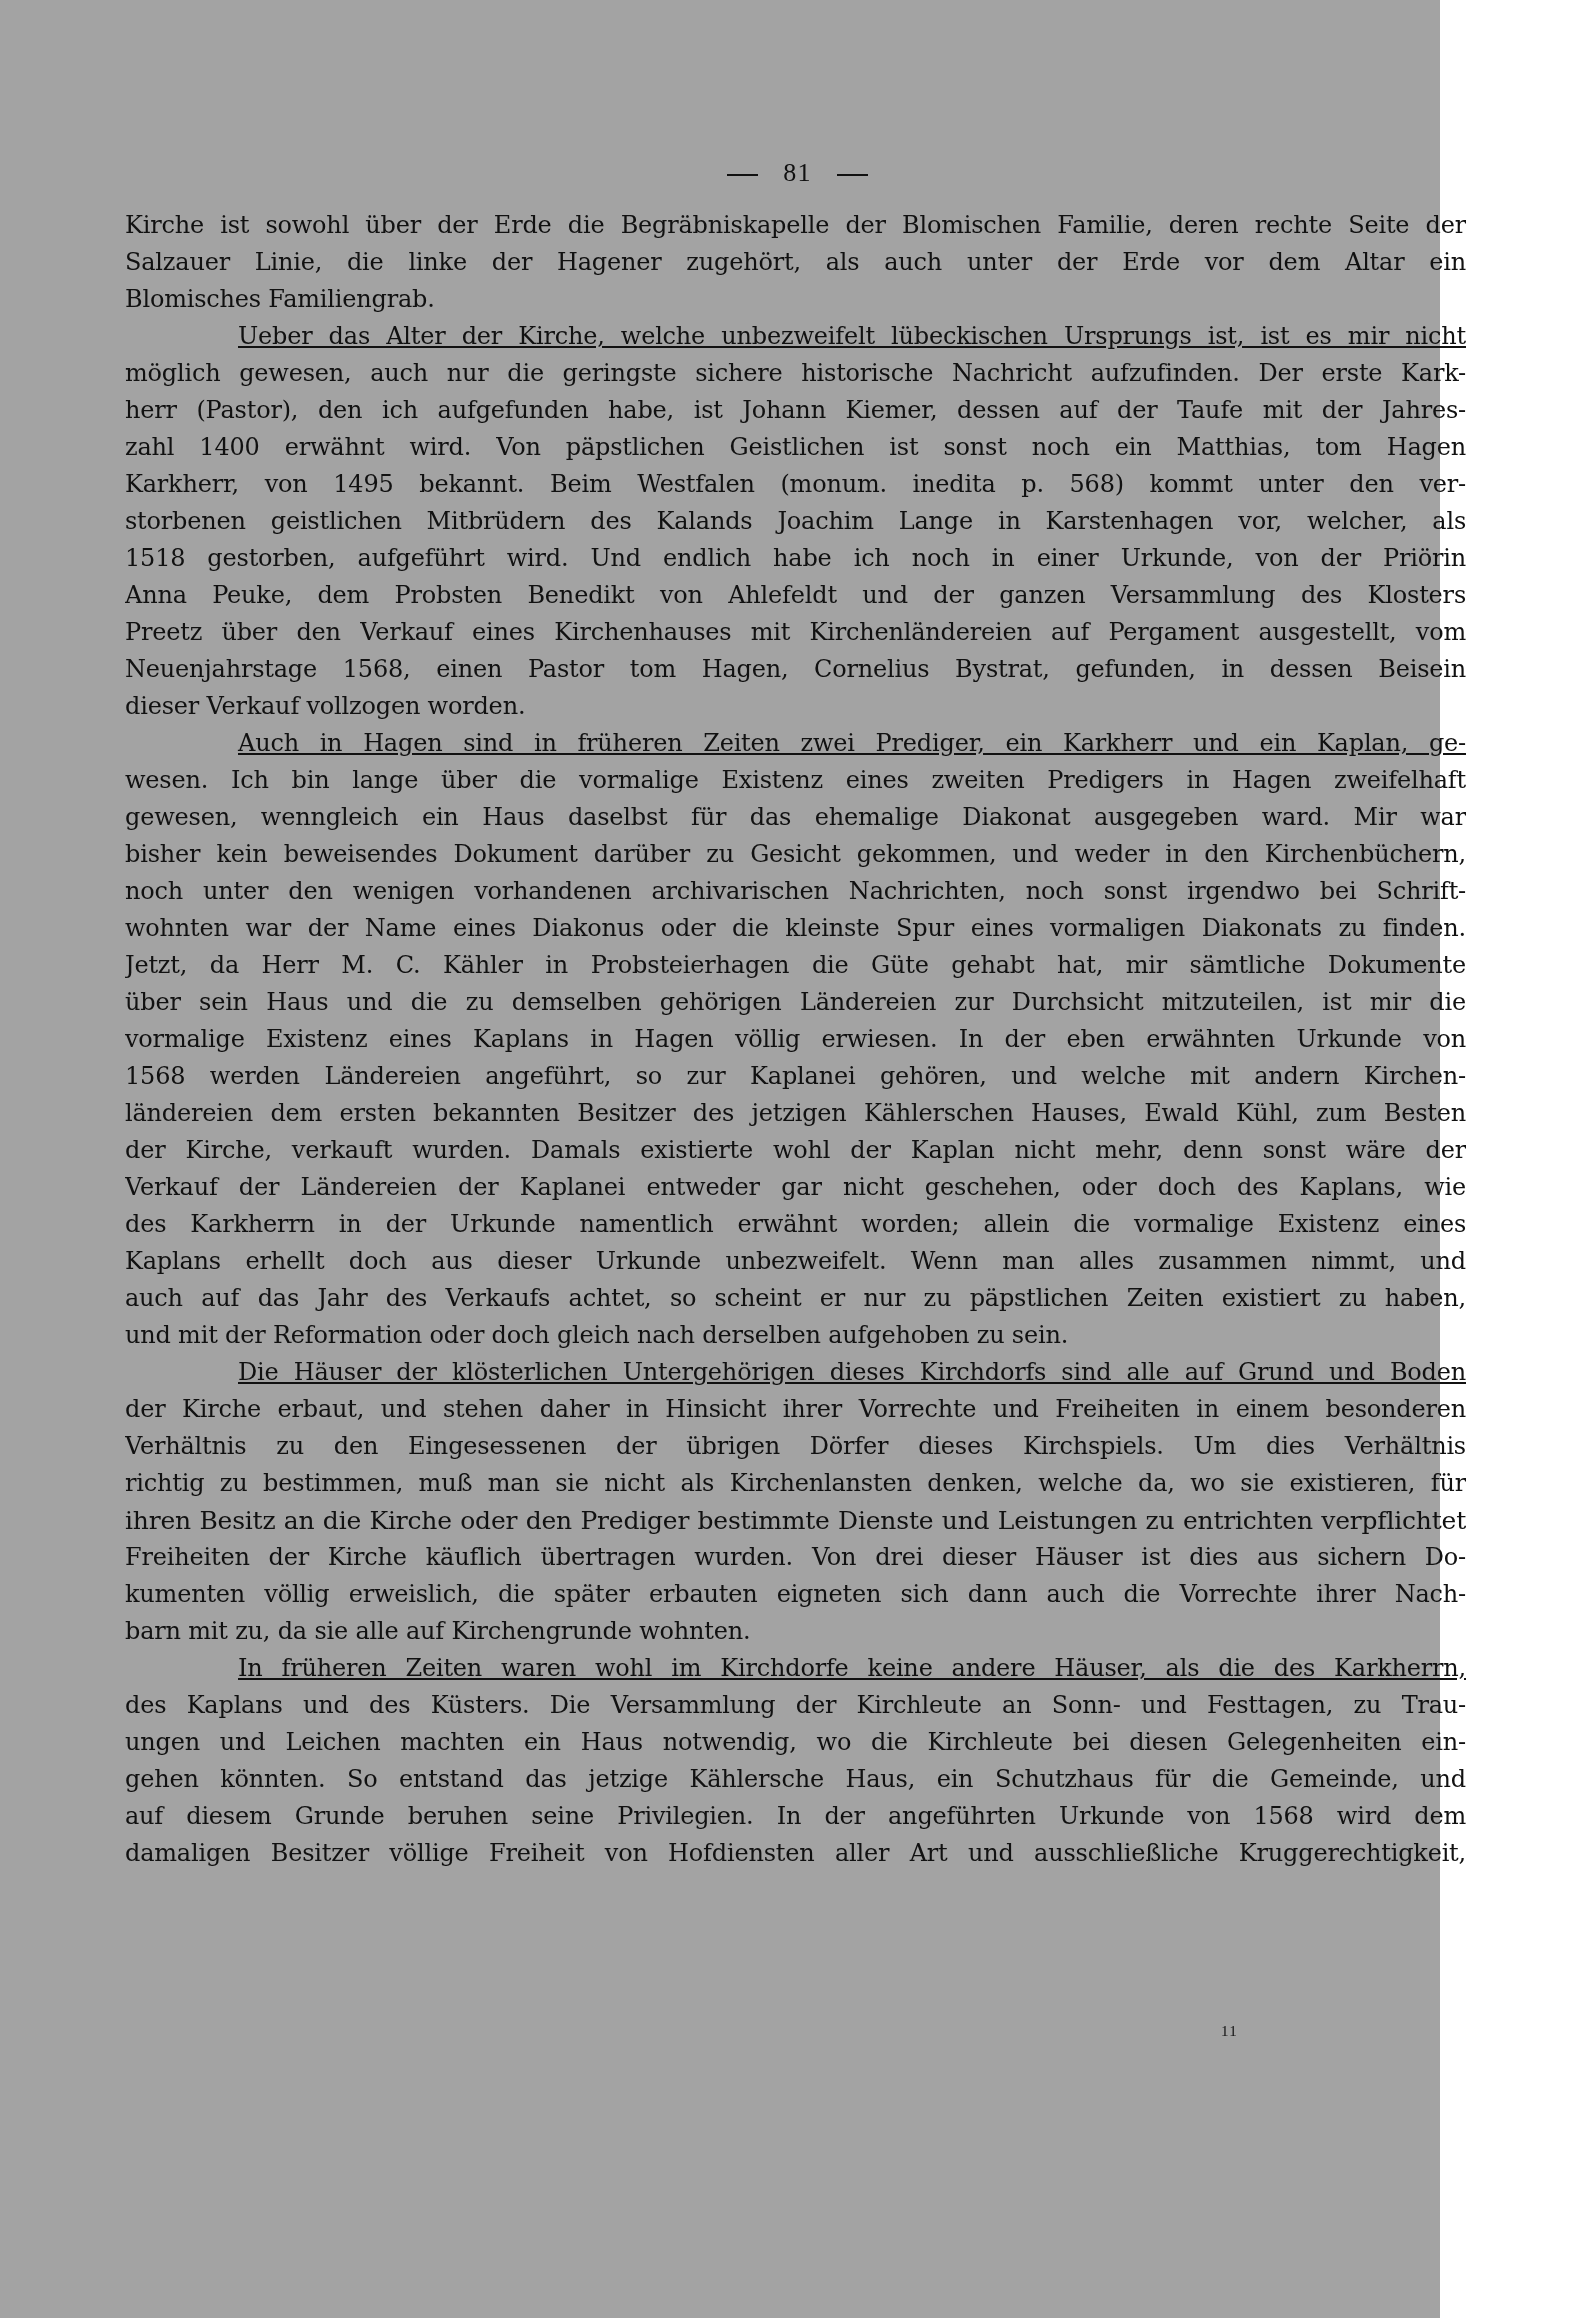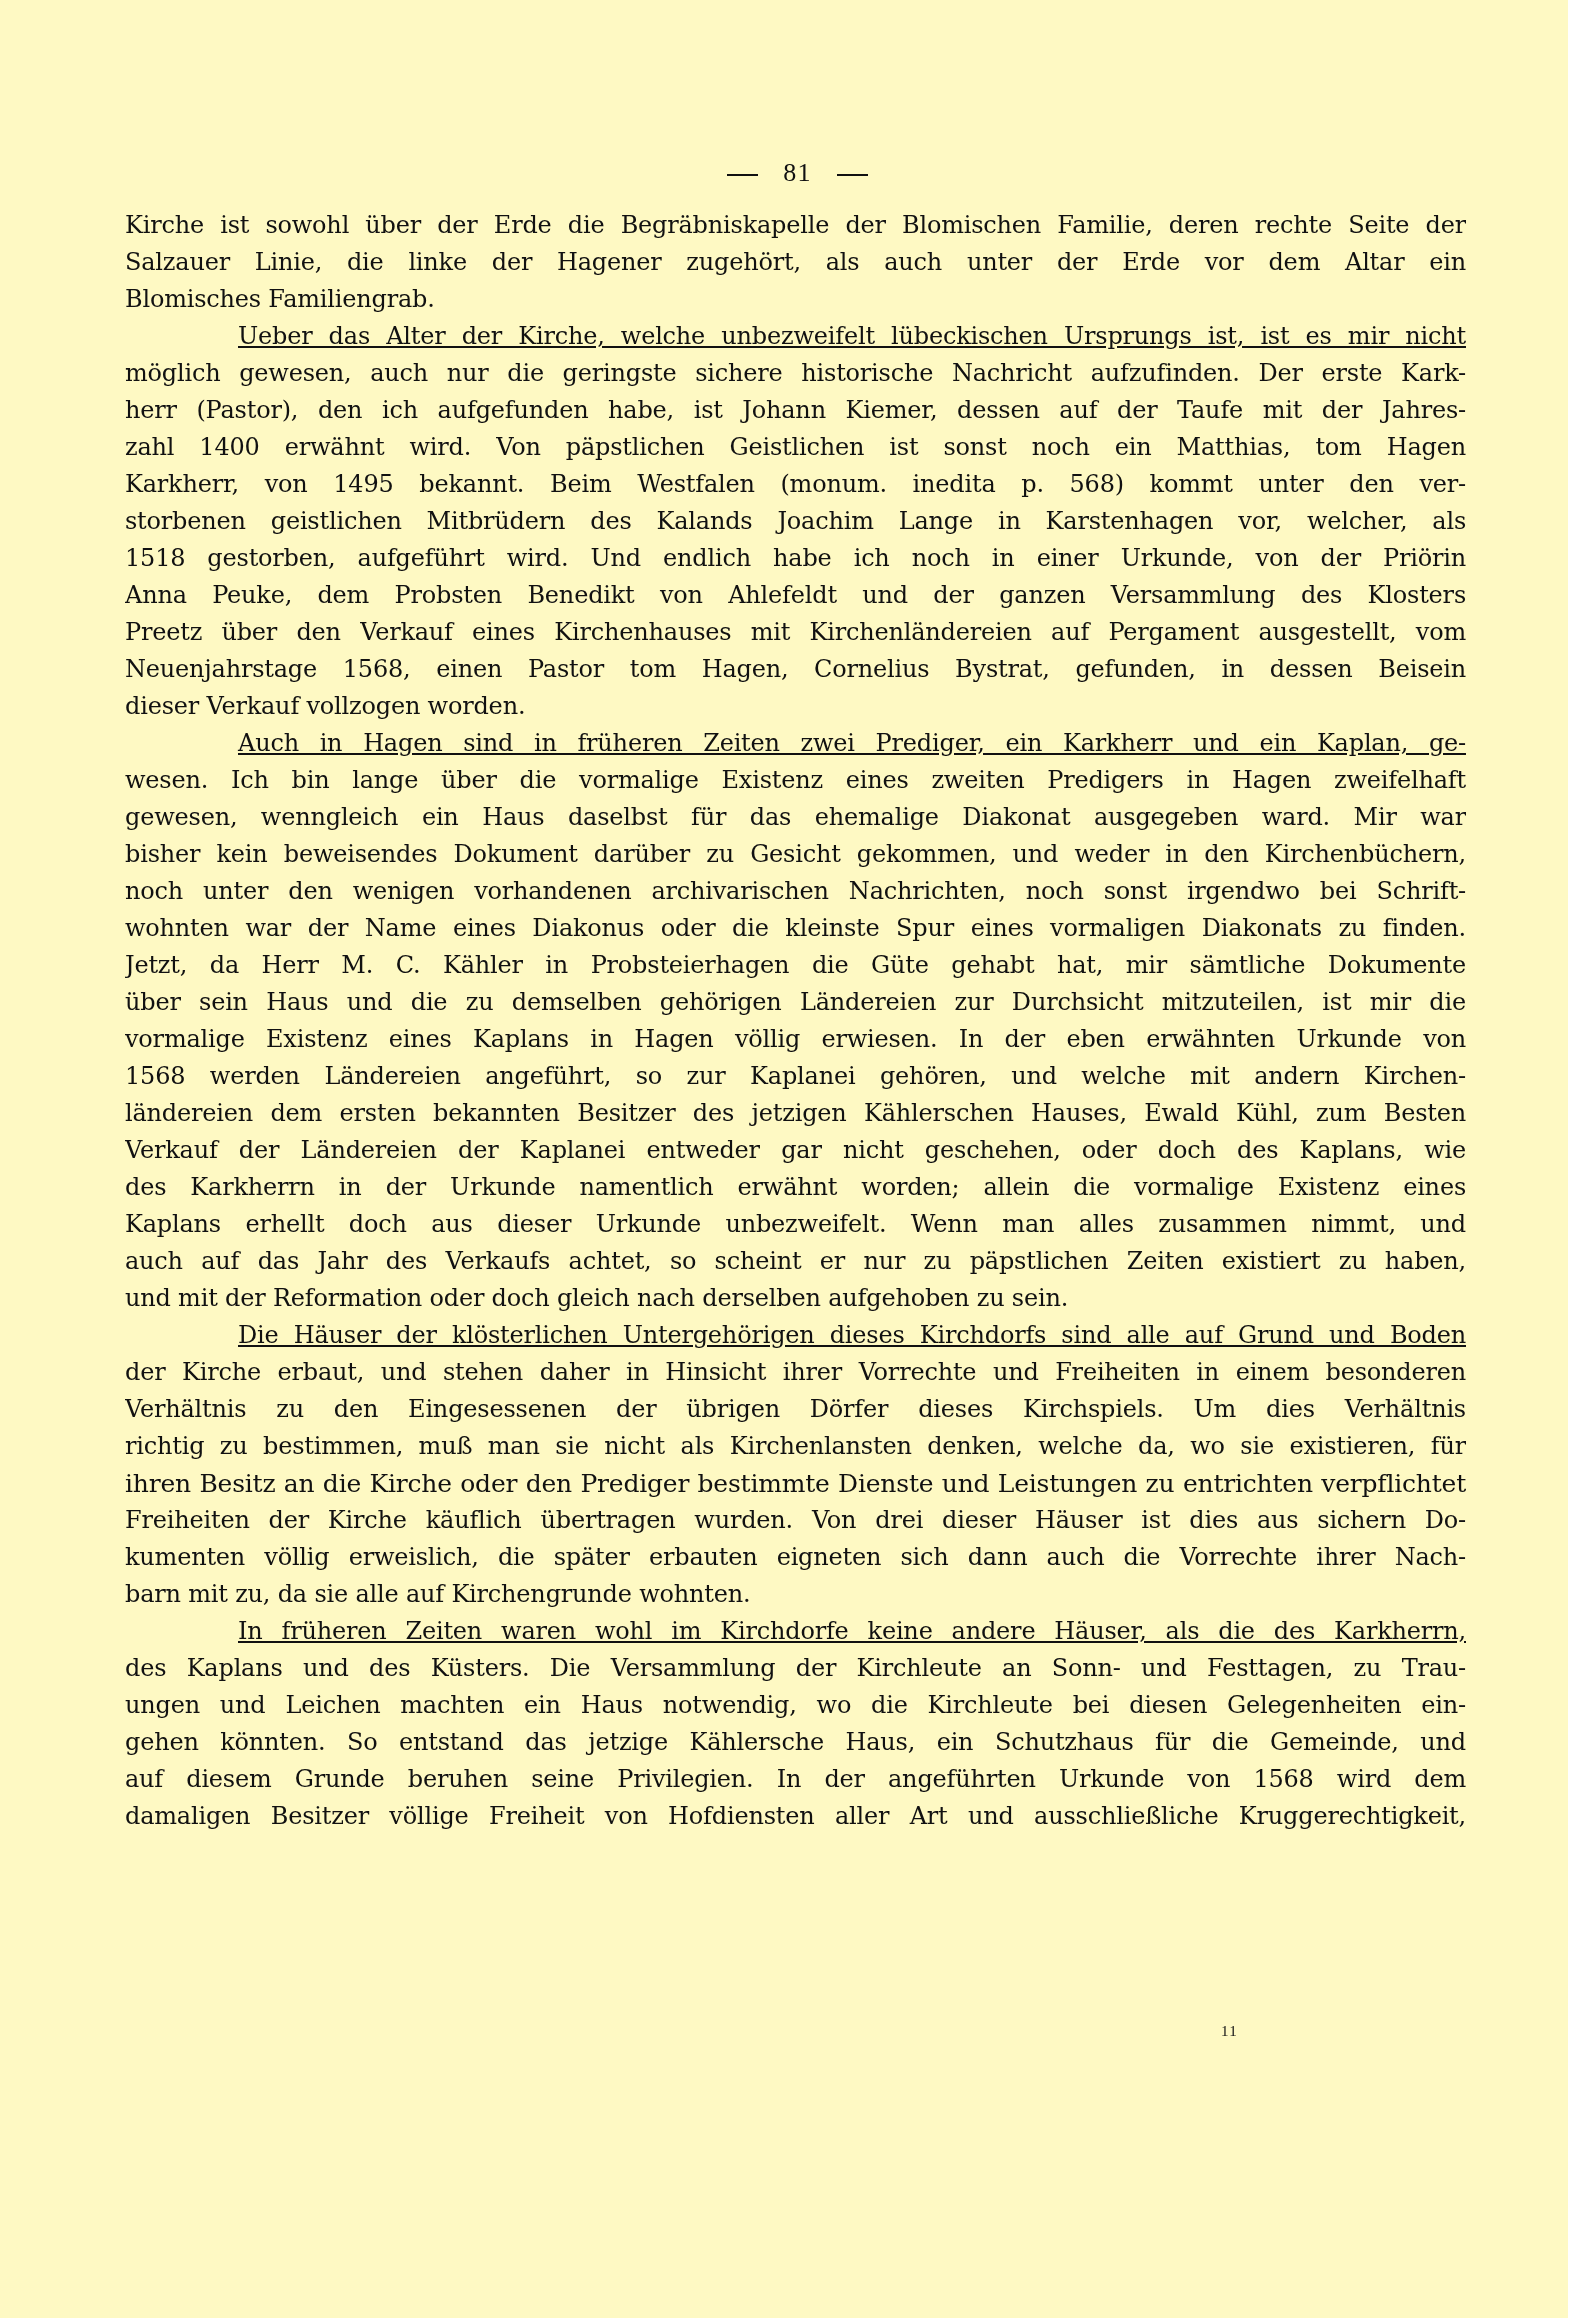--- a/index.html
+++ b/index.html
@@ -1,19 +1,19 @@
 <!DOCTYPE html>
 <html style="font-size:10px"><head>
 <meta charset="utf-8">
 <style>
   html, body { margin: 0; padding: 0; background: #ffffff; }
   body { width: 1595px; height: 2319px; position: relative; overflow: hidden; }
   .page {
-    position: absolute; left: 0; top: 0; width: 1568px; height: 2319px;
-    background: #fef9c3; color: #111111;
+    position: absolute; left: 0; top: 0; width: 1440px; height: 2319px;
+    background: #a3a3a3; color: #111111;
     font-family: "DejaVu Serif", "Liberation Serif", serif;
   }
   .header {
     position: absolute; left: 0; width: 1595px; top: 154px; height: 38px;
     text-align: center; font-size: 26px; line-height: 38px;
     font-family: "Liberation Serif", serif; letter-spacing: 1.3px;
   }
   .header .dash { display: inline-block; width: 31px; height: 1.9px; background: #111; vertical-align: middle; margin: 0 25px; }
   .body-text {
     position: absolute; left: 125px; top: 207px; width: 1341px;
@@ -64,20 +64,21 @@
         <span class="line">wesen. Ich bin lange über die vormalige Existenz eines zweiten Predigers in Hagen zweifelhaft</span>
         <span class="line">gewesen, wenngleich ein Haus daselbst für das ehemalige Diakonat ausgegeben ward. Mir war</span>
         <span class="line">bisher kein beweisendes Dokument darüber zu Gesicht gekommen, und weder in den Kirchenbüchern,</span>
         <span class="line">noch unter den wenigen vorhandenen archivarischen Nachrichten, noch sonst irgendwo bei Schrift-</span>
         <span class="line">wohnten war der Name eines Diakonus oder die kleinste Spur eines vormaligen Diakonats zu finden.</span>
         <span class="line">Jetzt, da Herr M. C. Kähler in Probsteierhagen die Güte gehabt hat, mir sämtliche Dokumente</span>
         <span class="line">über sein Haus und die zu demselben gehörigen Ländereien zur Durchsicht mitzuteilen, ist mir die</span>
         <span class="line">vormalige Existenz eines Kaplans in Hagen völlig erwiesen. In der eben erwähnten Urkunde von</span>
         <span class="line">1568 werden Ländereien angeführt, so zur Kaplanei gehören, und welche mit andern Kirchen-</span>
         <span class="line">ländereien dem ersten bekannten Besitzer des jetzigen Kählerschen Hauses, Ewald Kühl, zum Besten</span>
+        <span class="line">der Kirche, verkauft wurden. Damals existierte wohl der Kaplan nicht mehr, denn sonst wäre der</span>
         <span class="line">Verkauf der Ländereien der Kaplanei entweder gar nicht geschehen, oder doch des Kaplans, wie</span>
         <span class="line">des Karkherrn in der Urkunde namentlich erwähnt worden; allein die vormalige Existenz eines</span>
         <span class="line">Kaplans erhellt doch aus dieser Urkunde unbezweifelt. Wenn man alles zusammen nimmt, und</span>
         <span class="line">auch auf das Jahr des Verkaufs achtet, so scheint er nur zu päpstlichen Zeiten existiert zu haben,</span>
         <span class="line last">und mit der Reformation oder doch gleich nach derselben aufgehoben zu sein.</span>
       </div>
       <div>
         <span class="line indent">Die Häuser der klösterlichen Untergehörigen dieses Kirchdorfs sind alle auf Grund und Boden</span>
         <span class="line">der Kirche erbaut, und stehen daher in Hinsicht ihrer Vorrechte und Freiheiten in einem besonderen</span>
         <span class="line">Verhältnis zu den Eingesessenen der übrigen Dörfer dieses Kirchspiels. Um dies Verhältnis</span>

